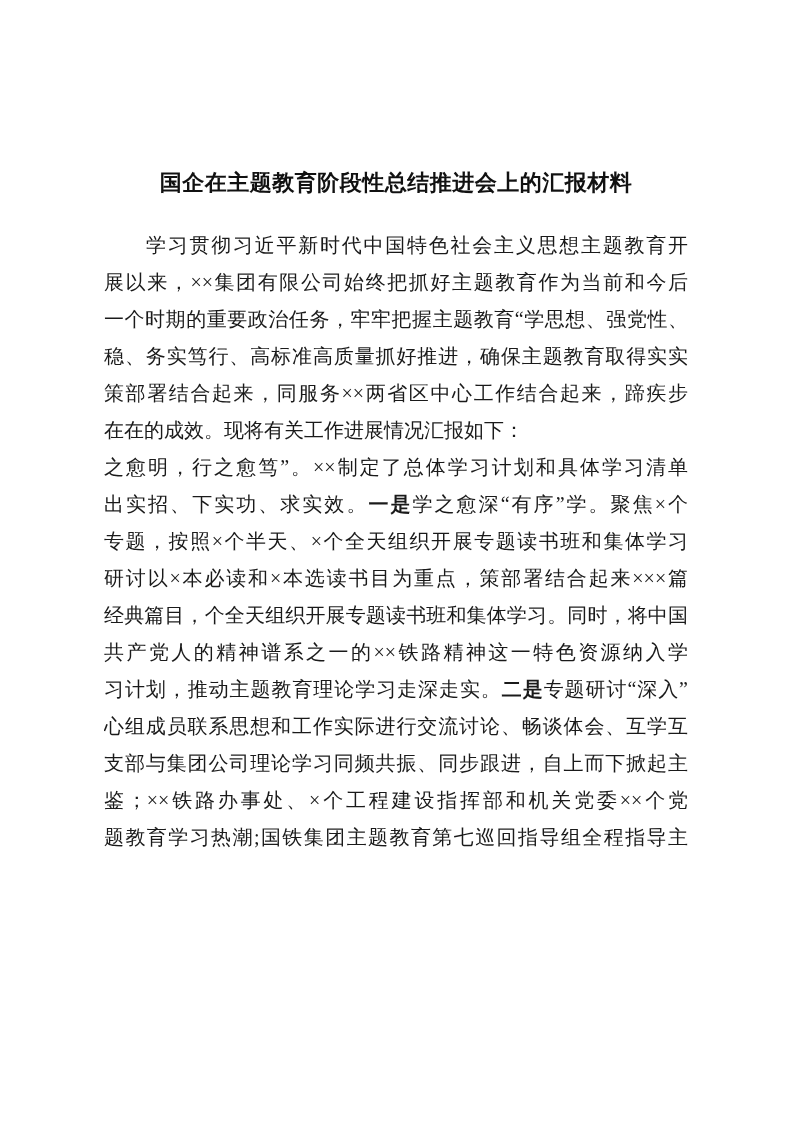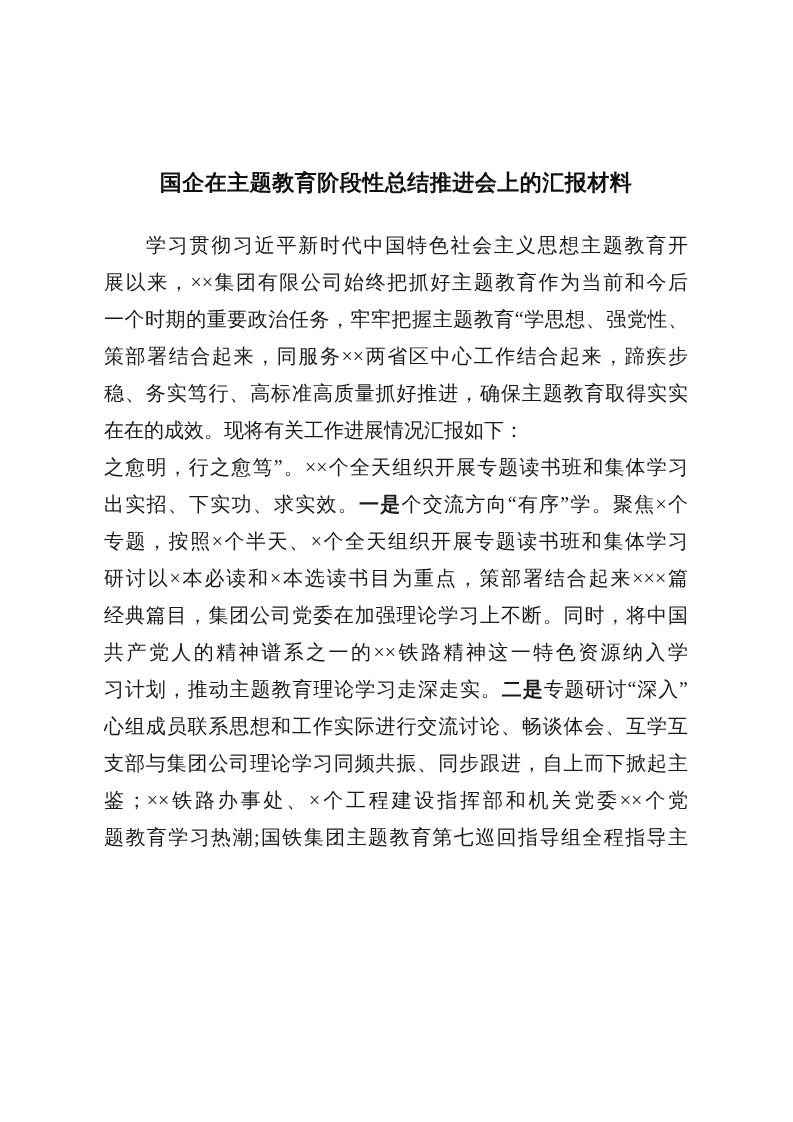--- a/index.html
+++ b/index.html
@@ -56,28 +56,28 @@
 </style>
 </head>
 <body>
 
 <div class="page">
   <h1 class="doc-title">国企在主题教育阶段性总结推进会上的汇报材料</h1>
   <div class="content" id="content">
       <div class="line indent"><span>学习贯彻习近平新时代中国特色社会主义思想主题教育开</span></div>
       <div class="line"><span>展以来，××集团有限公司始终把抓好主题教育作为当前和今后</span></div>
       <div class="line"><span>一个时期的重要政治任务，牢牢把握主题教育“学思想、强党性、</span></div>
+      <div class="line"><span>稳、务实笃行、高标准高质量抓好推进，确保主题教育取得实实</span></div>
       <div class="line"><span>策部署结合起来，同服务××两省区中心工作结合起来，蹄疾步</span></div>
-      <div class="line"><span>稳、务实笃行、高标准高质量抓好推进，确保主题教育取得实实</span></div>
       <div class="line short"><span>在在的成效。现将有关工作进展情况汇报如下：</span></div>
-      <div class="line"><span>之愈明，行之愈笃”。××个全天组织开展专题读书班和集体学习</span></div>
-      <div class="line"><span>出实招、下实功、求实效。</span><span class="bold">一是</span><span>个交流方向“有序”学。聚焦×个</span></div>
+      <div class="line"><span>之愈明，行之愈笃”。××制定了总体学习计划和具体学习清单</span></div>
+      <div class="line"><span>出实招、下实功、求实效。</span><span class="bold">一是</span><span>学之愈深“有序”学。聚焦×个</span></div>
       <div class="line"><span>专题，按照×个半天、×个全天组织开展专题读书班和集体学习</span></div>
       <div class="line"><span>研讨以×本必读和×本选读书目为重点，策部署结合起来×××篇</span></div>
-      <div class="line"><span>经典篇目，集团公司党委在加强理论学习上不断。同时，将中国</span></div>
+      <div class="line"><span>经典篇目，个全天组织开展专题读书班和集体学习。同时，将中国</span></div>
       <div class="line"><span>共产党人的精神谱系之一的××铁路精神这一特色资源纳入学</span></div>
       <div class="line"><span>习计划，推动主题教育理论学习走深走实。</span><span class="bold">二是</span><span>专题研讨“深入”</span></div>
       <div class="line"><span>心组成员联系思想和工作实际进行交流讨论、畅谈体会、互学互</span></div>
       <div class="line"><span>支部与集团公司理论学习同频共振、同步跟进，自上而下掀起主</span></div>
       <div class="line"><span>鉴；××铁路办事处、×个工程建设指挥部和机关党委××个党</span></div>
       <div class="line"><span>题教育学习热潮;国铁集团主题教育第七巡回指导组全程指导主</span></div>
     </div>
 </div>
 
 </body></html>

